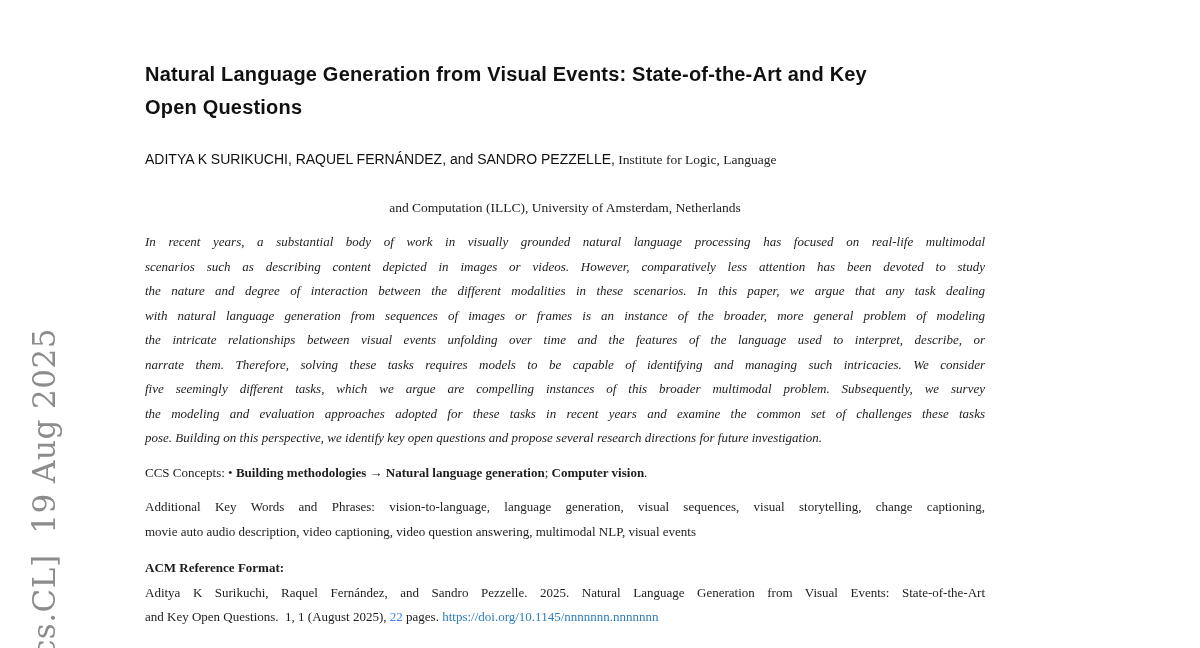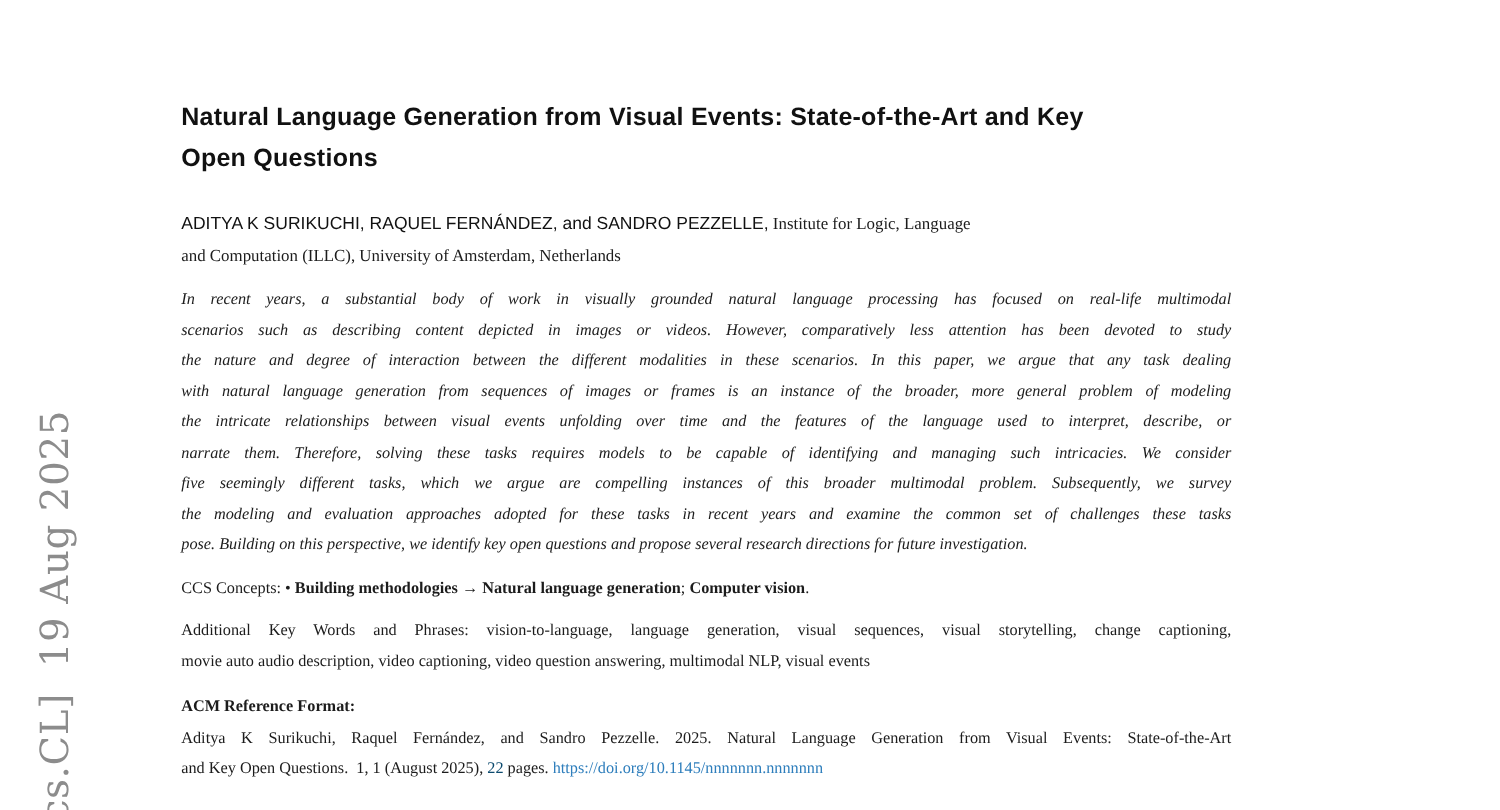--- a/index.html
+++ b/index.html
@@ -22,49 +22,49 @@
     font-size: 31px;
     line-height: 34px;
     letter-spacing: 0.5px;
     color: #8c8c8c;
     white-space: nowrap;
   }
 
   .content { position: absolute; left: 145px; top: 0; width: 840px; }
 
   .title {
-    margin-top: 78px;
+    margin-top: 58px;
     font-family: "Liberation Sans", sans-serif;
     font-weight: 700;
     font-size: 20px;
     line-height: 33px;
     letter-spacing: 0.2px;
     color: #111111;
   }
 
   .authors { margin-top: 22px; line-height: 25px; }
   .author-names {
     font-family: "Liberation Sans", sans-serif;
     font-size: 14px;
     color: #111111;
   }
   .affil-inline { font-family: "Liberation Serif", serif; font-size: 13.5px; }
-  .authors-line2 { margin-top: 1px; font-size: 13.5px; line-height: 25px; }
+  .authors-line2 { margin-top: 23px; font-size: 13.5px; line-height: 25px; text-align: center; }
 
   .bline { font-size: 13px; line-height: 24.5px; }
   .jline { font-size: 13px; line-height: 24.5px; text-align: justify; text-align-last: justify; }
   .jline.last { text-align-last: left; }
 
   .abstract { margin-top: 10px; font-style: italic; }
   .ccs { margin-top: 10px; }
   .keywords { margin-top: 10px; }
   .acmref { margin-top: 12px; }
 
   .bold { font-weight: 700; }
-  .ref-pages { color: #0c4a6e; }
+  .ref-pages { color: #3b82f6; }
   .ref-doi { color: #2e7ebc; cursor: pointer; }
 </style>
 </head>
 <body>
 
 <div class="page">
 
   <div class="arxiv-stamp">cs.CL]&nbsp; 19 Aug 2025</div>
 
   <div class="content">

